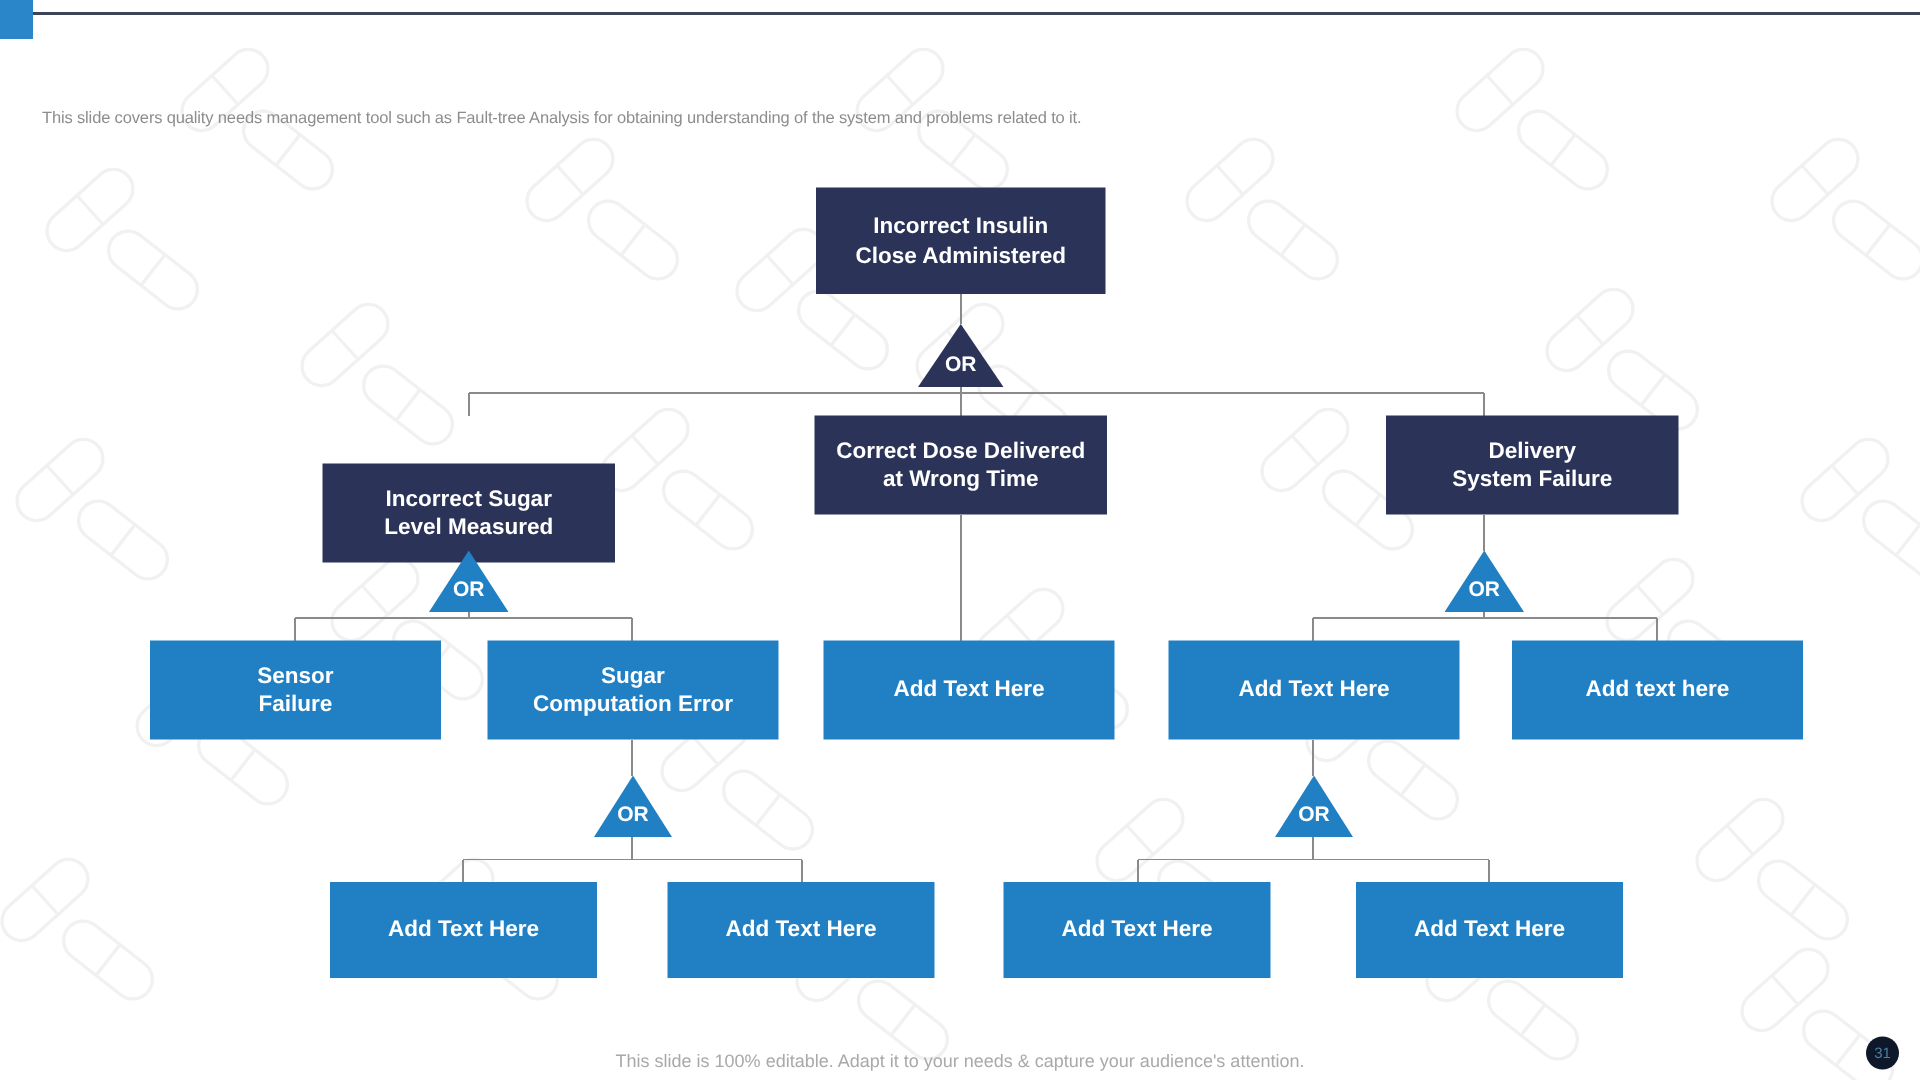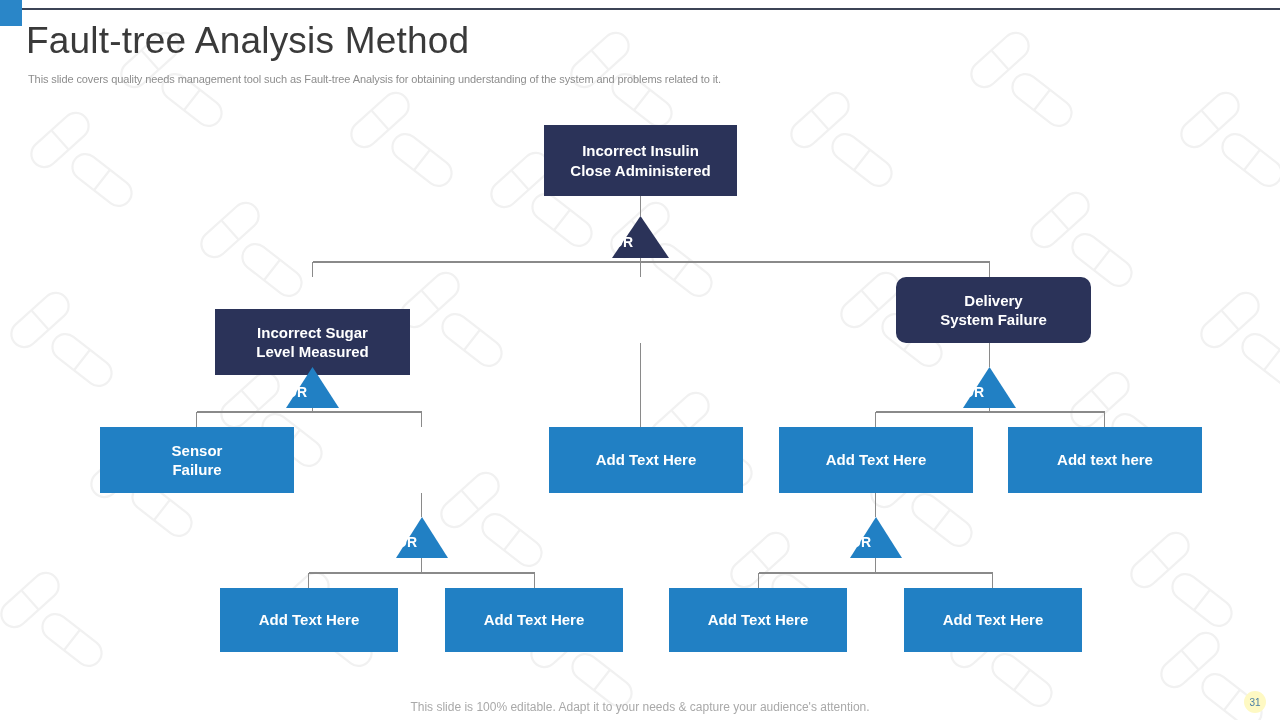--- a/index.html
+++ b/index.html
@@ -97,21 +97,21 @@
   .node.blue { background: #2180c4; }
 
   .gate {
     position: absolute;
     z-index: 4;
   }
   .gate .gate-label {
     position: absolute;
     left: 0;
     width: 100%;
-    text-align: left;
+    text-align: center;
     color: #ffffff;
     font-weight: bold;
     font-size: 14px;
     z-index: 5;
     pointer-events: none;
   }
 
   
   #footer-note {
     position: absolute;
@@ -120,21 +120,21 @@
     text-align: center;
     font-size: 12px;
     color: #a9a9a9;
     z-index: 3;
   }
   #page-badge {
     position: absolute;
     left: 1244px; top: 691px;
     width: 22px; height: 22px;
     border-radius: 50%;
-    background: #fef9c3;
+    background: #0f172a;
     color: #4a7fa5;
     font-size: 10px;
     display: flex;
     align-items: center;
     justify-content: center;
     z-index: 3;
   }
 </style>
 </head>
 <body>
@@ -179,21 +179,20 @@
       <use href="#capsule-pair" transform="translate(1160,560)"></use>
       <use href="#capsule-pair" transform="translate(1210,120)"></use>
       <use href="#capsule-pair" transform="translate(1230,320)"></use>
       <use href="#capsule-pair" transform="translate(1190,660)"></use>
       <use href="#capsule-pair" transform="translate(520,180)"></use>
     </g>
   </svg>
 
   <div id="accent-block"></div>
   <div id="header-rule"></div>
-  <div id="page-title">Fault-tree Analysis Method</div>
   <div id="page-subtitle">This slide covers quality needs management tool such as Fault-tree Analysis for obtaining understanding of the system and problems related to it.</div>
 
   <svg id="connectors" viewBox="0 0 1280 720" xmlns="http://www.w3.org/2000/svg">
     <g stroke="#8a8a8a" stroke-width="1.3" fill="none" shape-rendering="crispEdges">
 
       <line x1="640.5" y1="196" x2="640.5" y2="216"></line>
 
       <line x1="640.5" y1="258" x2="640.5" y2="262"></line>
       <line x1="312.5" y1="262" x2="989.5" y2="262"></line>
       <line x1="312.5" y1="262" x2="312.5" y2="277"></line>
@@ -242,22 +241,25 @@
       <svg width="57" height="42" viewBox="0 0 57 42" xmlns="http://www.w3.org/2000/svg">
         <polygon points="28.5,0 57,42 0,42" fill="#2b3359"></polygon>
       </svg>
       <span class="gate-label" style="top:18px;">OR</span>
     </div>
 
     <div class="node navy" style="left:215px; top:277px; width:195px; height:66px;margin-top:32px;">
       <span>Incorrect Sugar<br>Level Measured</span>
     </div>
 
-
-    <div class="node navy" style="left:896px; top:277px; width:195px; height:66px;border-radius:10px;">
+    <div class="node navy" style="left:543px; top:277px; width:195px; height:66px;">
+      <span>Correct Dose Delivered<br>at Wrong Time</span>
+    </div>
+
+    <div class="node navy" style="left:924px; top:277px; width:195px; height:66px;">
       <span>Delivery<br>System Failure</span>
     </div>
 
     <div class="gate" style="left:286px; top:367px; width:53px; height:41px;">
       <svg width="53" height="41" viewBox="0 0 53 41" xmlns="http://www.w3.org/2000/svg">
         <polygon points="26.5,0 53,41 0,41" fill="#2180c4"></polygon>
       </svg>
       <span class="gate-label" style="top:17px;">OR</span>
     </div>
 
@@ -265,20 +267,23 @@
       <svg width="53" height="41" viewBox="0 0 53 41" xmlns="http://www.w3.org/2000/svg">
         <polygon points="26.5,0 53,41 0,41" fill="#2180c4"></polygon>
       </svg>
       <span class="gate-label" style="top:17px;">OR</span>
     </div>
 
     <div class="node blue" style="left:100px; top:427px; width:194px; height:66px;">
       <span>Sensor<br>Failure</span>
     </div>
 
+    <div class="node blue" style="left:325px; top:427px; width:194px; height:66px;">
+      <span>Sugar<br>Computation Error</span>
+    </div>
 
     <div class="node blue" style="left:549px; top:427px; width:194px; height:66px;">
       <span>Add Text Here</span>
     </div>
 
     <div class="node blue" style="left:779px; top:427px; width:194px; height:66px;">
       <span>Add Text Here</span>
     </div>
 
     <div class="node blue" style="left:1008px; top:427px; width:194px; height:66px;">

